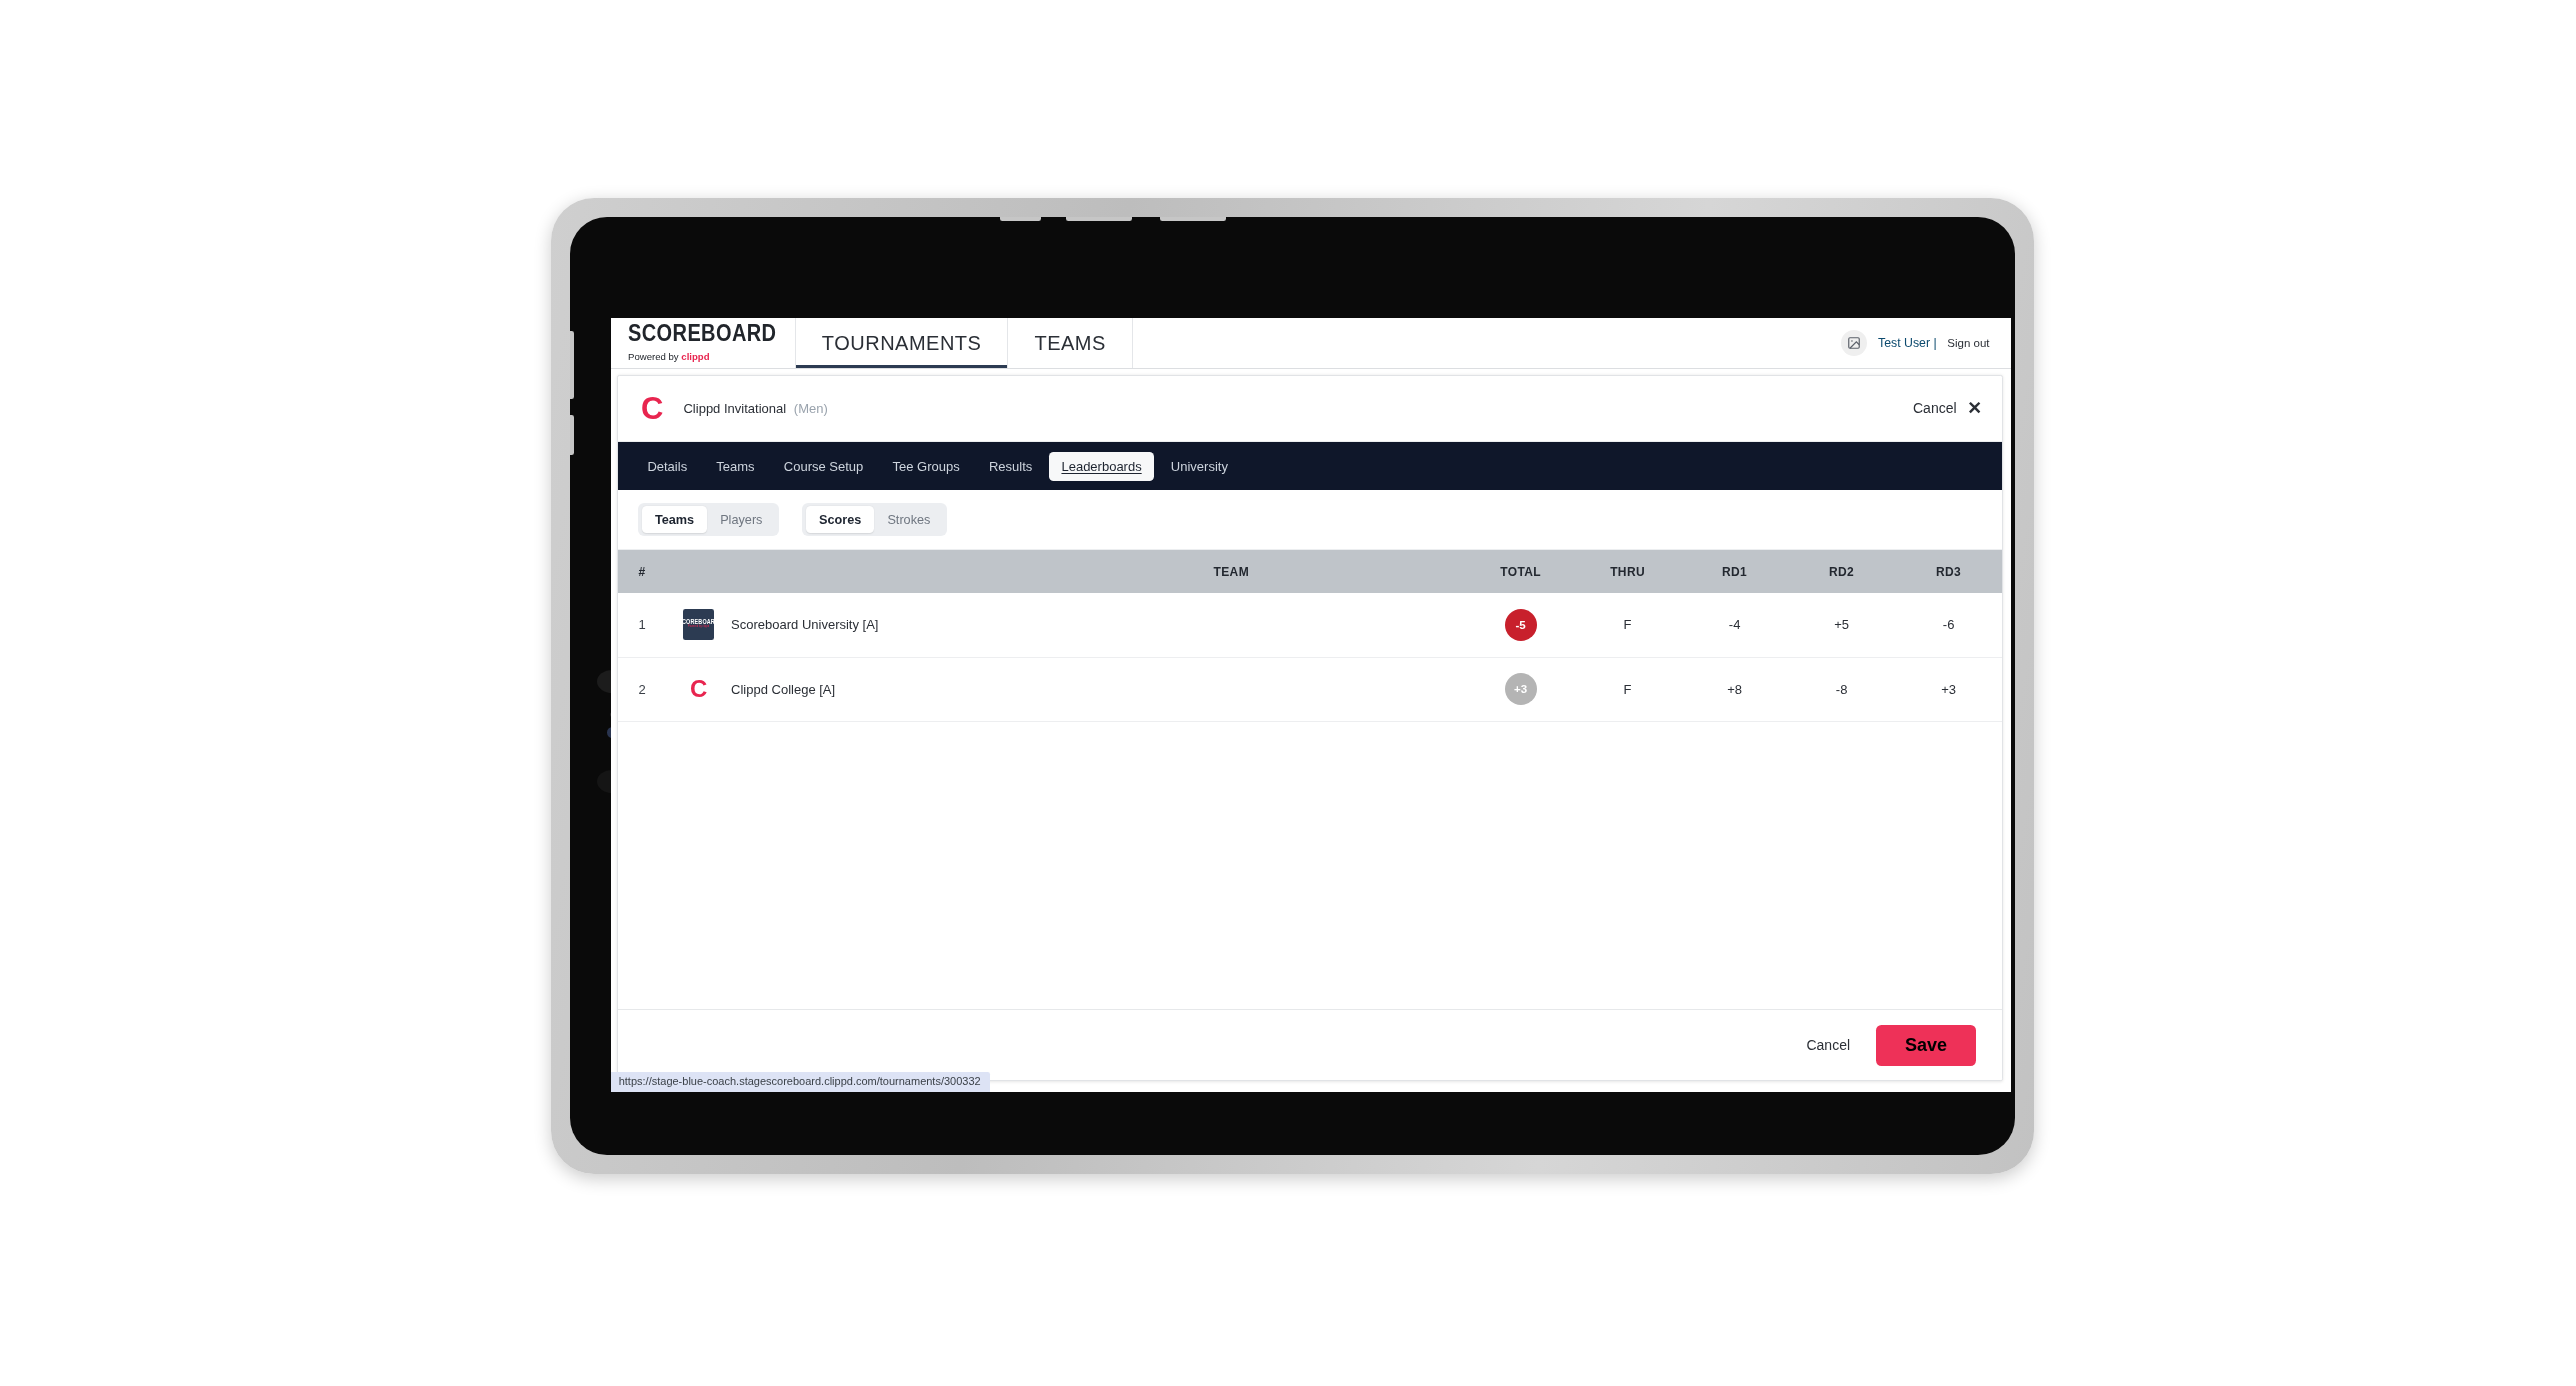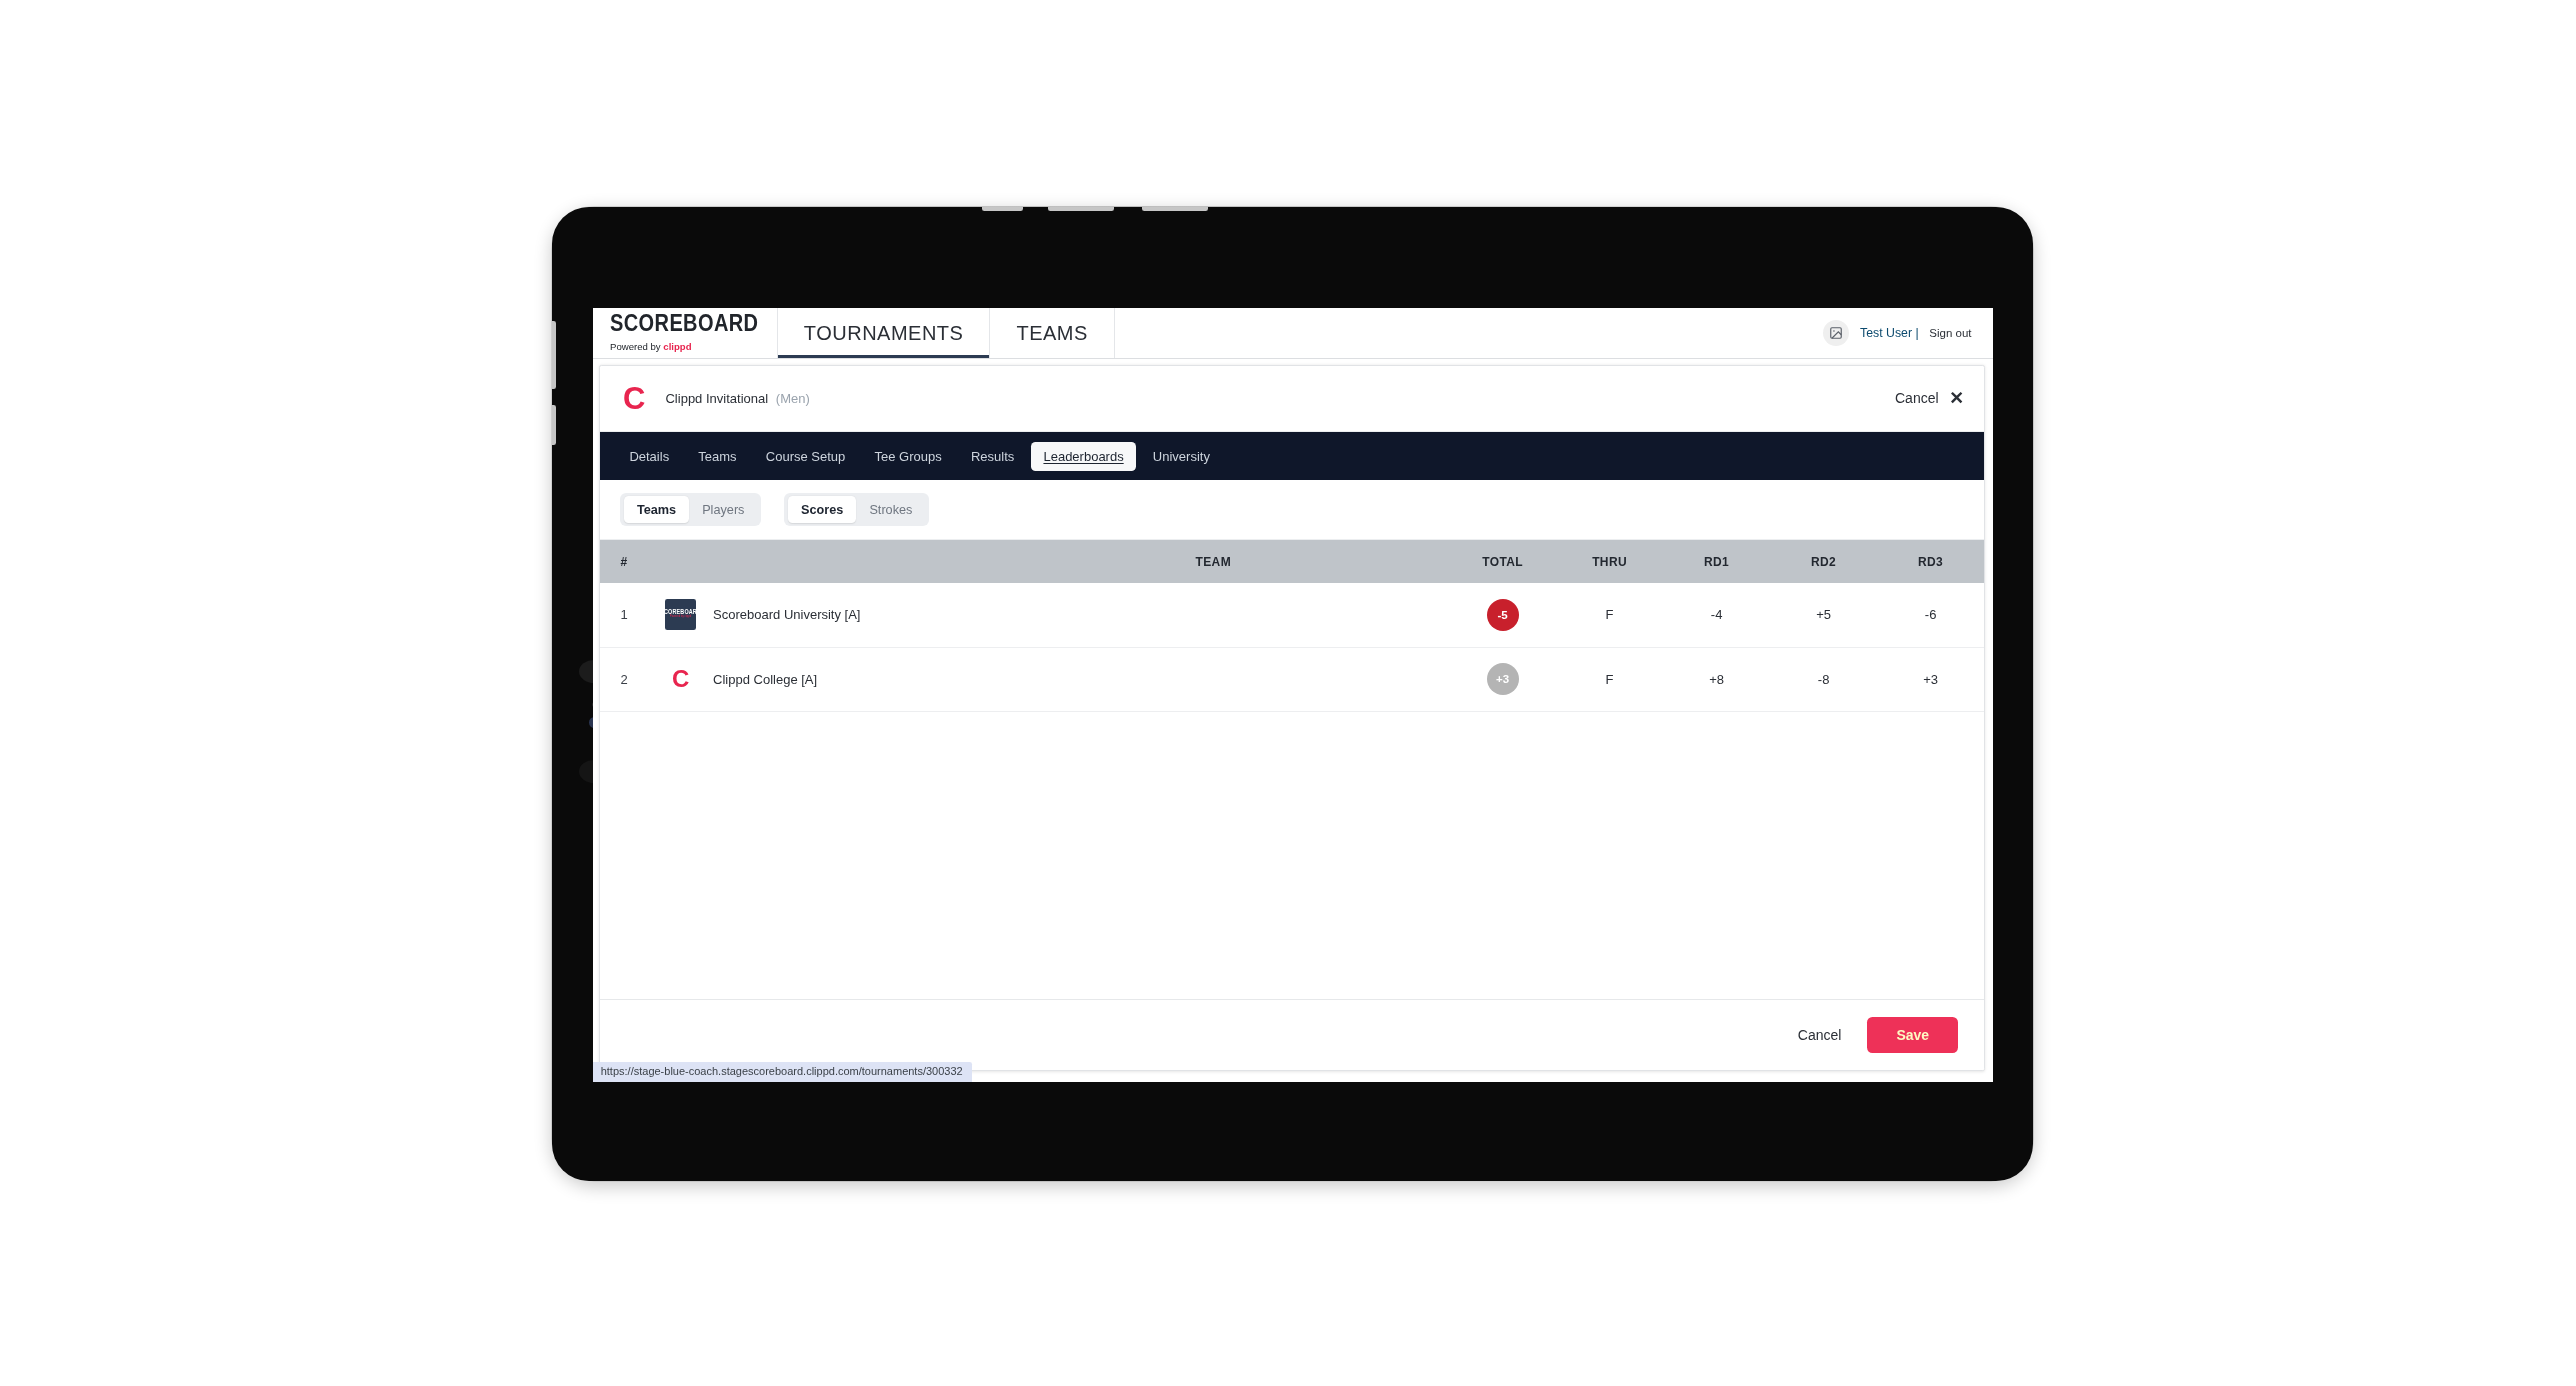--- a/index.html
+++ b/index.html
@@ -20,25 +20,25 @@
     font-size: 48px;
     line-height: 1.38;
     color: #000000;
     letter-spacing: -0.4px;
   }
   #caption .bold { font-weight: 700; }
 
   
   #device {
     position: absolute;
-    left: 551px; top: 206px;
+    left: 551px; top: 198px;
     width: 1483px; height: 976px;
     background: linear-gradient(100deg,#cfcfcf 0%,#bdbdbd 35%,#d6d6d6 70%,#c2c2c2 100%);
     border-radius: 43px;
-    padding: 1px;
+    padding: 19px;
     box-shadow: 0 4.6px 17px rgba(0,0,0,0.20);
   }
   #bezel {
     width: 100%; height: 100%;
     background: #0a0a0a;
     border-radius: 37px;
     position: relative;
     overflow: hidden;
   }
   
@@ -236,22 +236,22 @@
   
   #modal-foot {
     height: 71px;
     border-top: 0.8px solid #e6e8ea;
     display: flex; align-items: center; justify-content: flex-end;
     gap: 26px; padding-right: 26px;
     background: #ffffff;
   }
   #foot-cancel { font-size: 14px; color: #2b2f36; cursor: pointer; }
   #foot-save {
-    background: #ee3158; color: #fef9c3;
-    font-size: 14px; font-weight: 600;
+    background: #ee3158; color: #000000;
+    font-size: 18px; font-weight: 600;
     padding: 10px 29px; border-radius: 5.4px; border: none;
     cursor: pointer;
   }
 
   
   #statusbar {
     position: absolute;
     left: 0; bottom: 0;
     background: #dde3f5;
     color: #3b4148;

